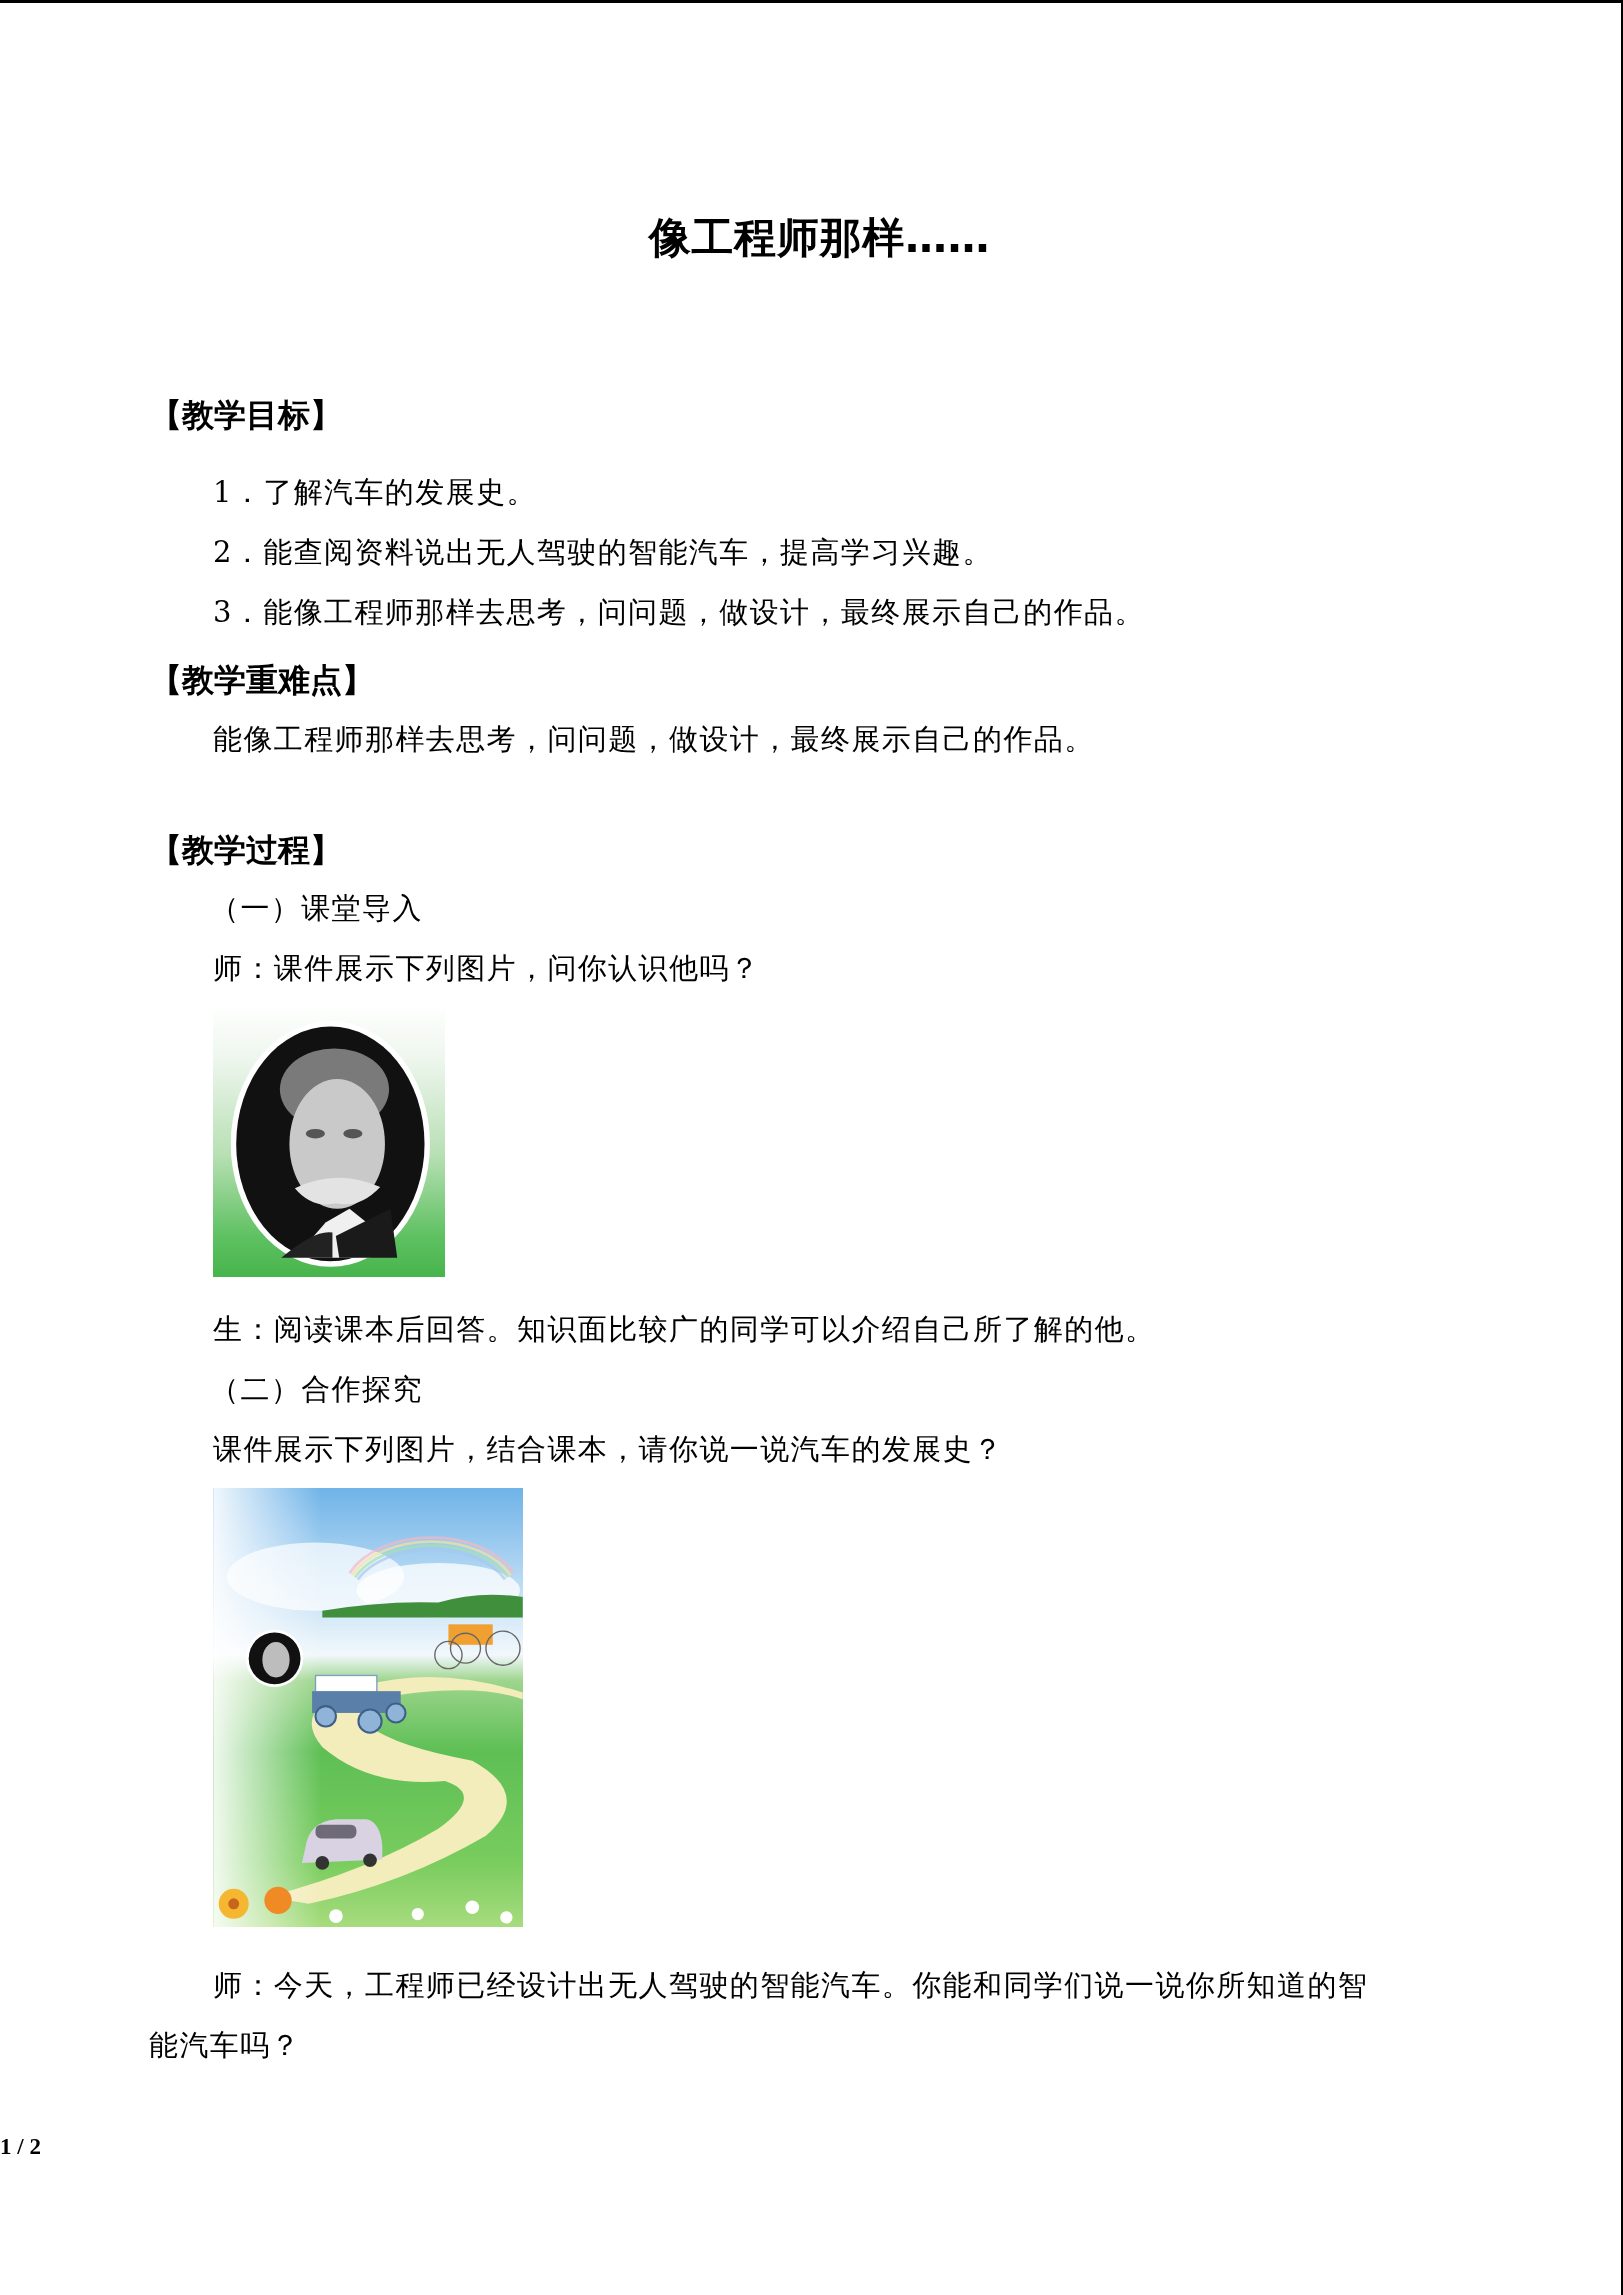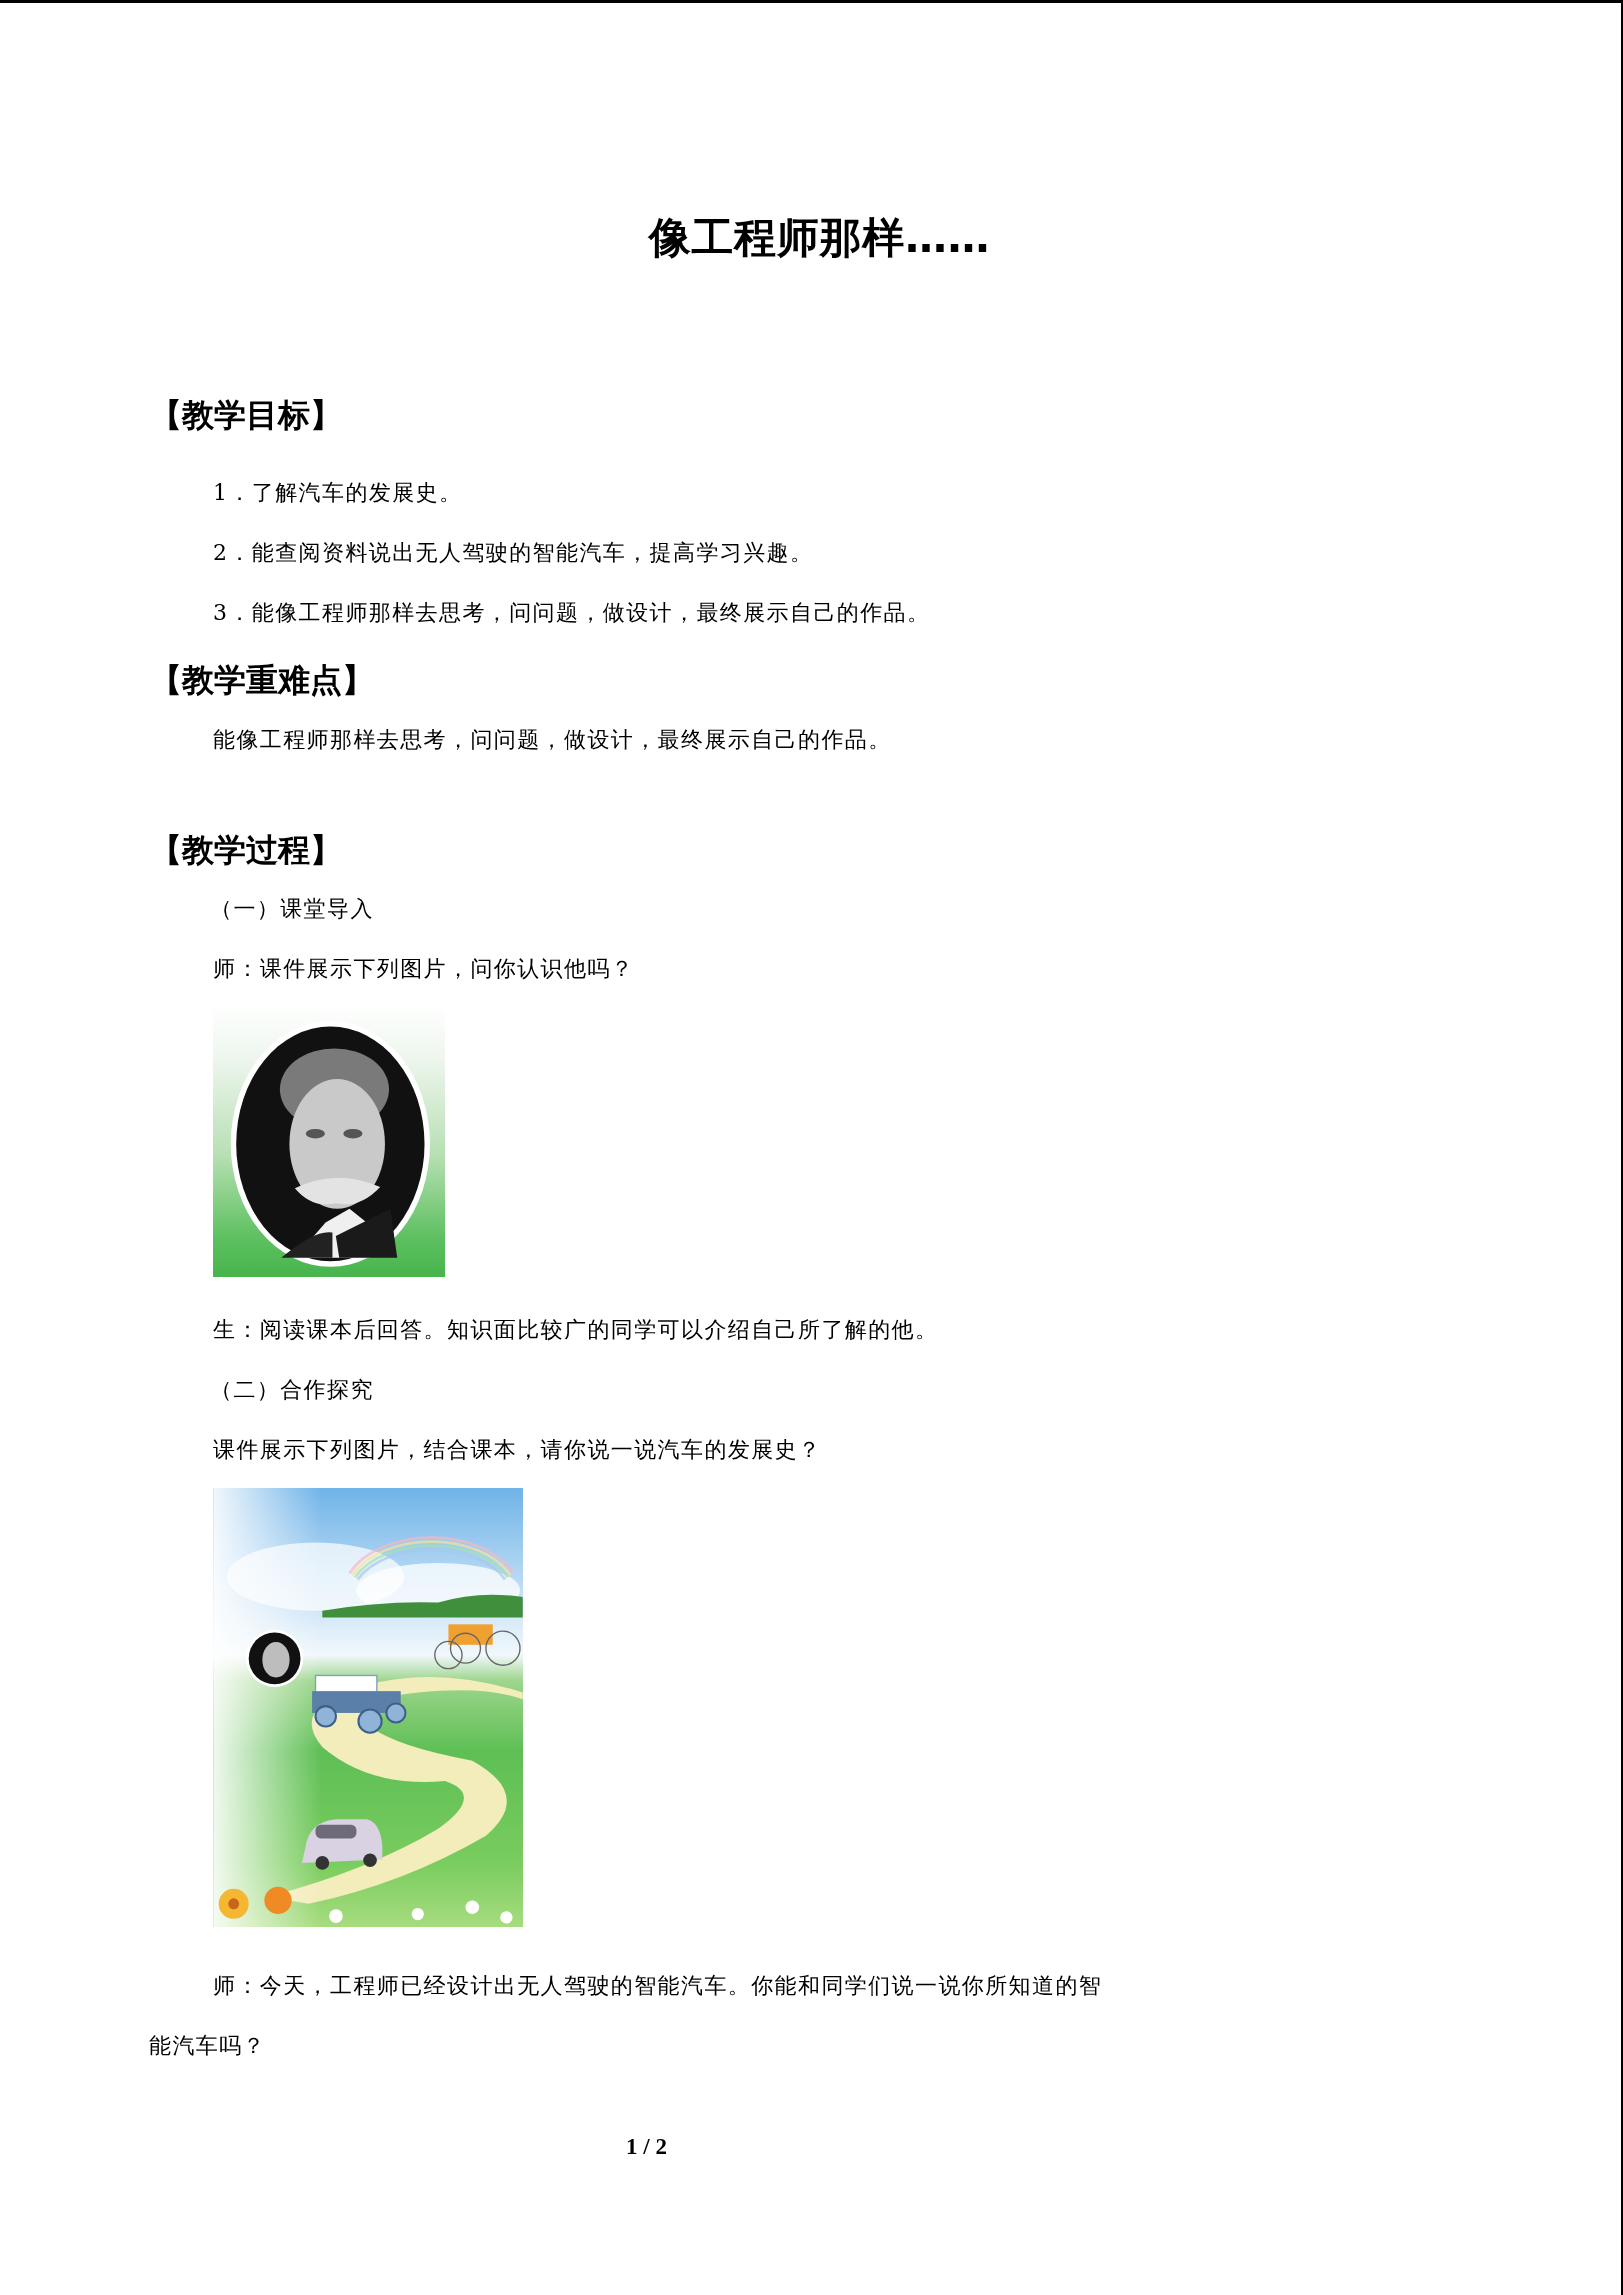--- a/index.html
+++ b/index.html
@@ -14,34 +14,34 @@
   .title {
     left: 8px; width: 1623px; top: 210px; text-align: center;
     font-family: "DejaVu Sans", "Liberation Sans", sans-serif;
     font-weight: bold; font-size: 42px; line-height: 55px; letter-spacing: 0.7px;
   }
   .heading {
     left: 150px;
     font-family: "DejaVu Sans", "Liberation Sans", sans-serif;
     font-weight: bold; font-size: 32px; line-height: 48px;
   }
-  .body-text { font-size: 22px; line-height: 41px; letter-spacing: 1.4px; }
+  .body-text { font-size: 29px; line-height: 41px; letter-spacing: 1.4px; }
   .indent { left: 213px; }
   .flush { left: 149px; }
   .pic { position: absolute; overflow: hidden; }
   .pic1 {
     left: 213px; top: 1004px; width: 232px; height: 273px;
     background: linear-gradient(180deg, #ffffff 0%, #eef6ee 20%, #b8e0b4 55%, #5fc162 85%, #47b44c 100%);
   }
   .pic2 {
     left: 213px; top: 1488px; width: 310px; height: 439px;
     background: linear-gradient(180deg, #6fb3e8 0%, #bcdcf4 22%, #f2f8fc 38%, #9dd58c 44%, #5ebf55 60%, #79cc5e 85%, #a7dc7e 100%);
   }
   .footer {
-    left: 0; width: 1293px; top: 2133px; text-align: center;
+    left: 0; width: 1293px; top: 2133px; text-align: left;
     font-family: "Liberation Serif", serif; font-weight: bold; font-size: 23px; line-height: 27px;
   }
 </style>
 </head>
 <body>
 
 <div class="frame-top"></div>
 <div class="frame-right"></div>
 
 <div class="abs title">像工程师那样……</div>

